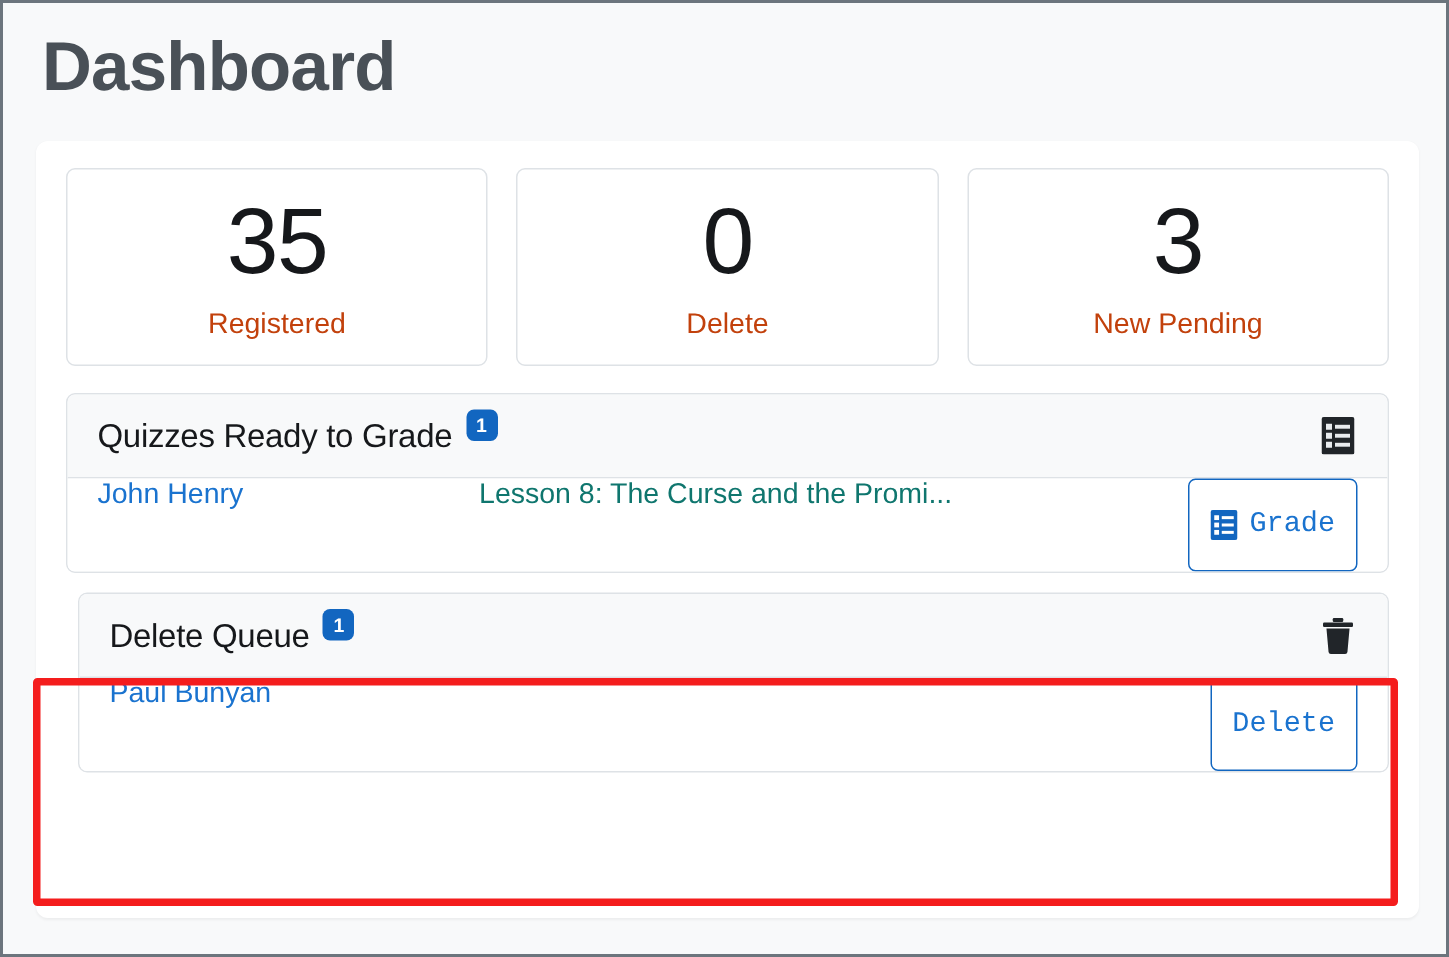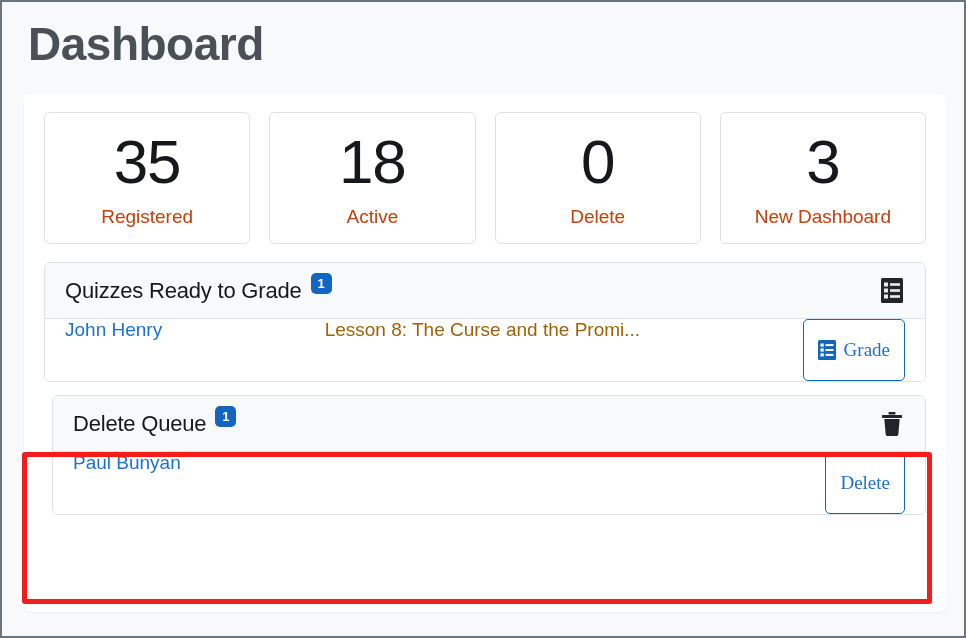--- a/index.html
+++ b/index.html
@@ -135,38 +135,38 @@
     font-size: 19px;
     color: #1a73cf;
     text-decoration: none;
     white-space: nowrap;
   }
 
   .row-mid {
     flex: 1;
     text-align: center;
     font-size: 19px;
-    color: #a16207;
+    color: #0f766e;
     white-space: nowrap;
     overflow: hidden;
     text-overflow: ellipsis;
     padding: 0 14px;
   }
   .row-spacer { flex: 1; }
 
   .btn-outline {
     display: inline-flex;
     align-items: center;
     gap: 8px;
     border: 1px solid #1266c0;
     color: #1a73cf;
     background: #fff;
     border-radius: 5px;
     font-size: 19px;
-    font-family: Liberation Serif, serif;
+    font-family: Liberation Mono, monospace;
     padding: 7px 14px;
     cursor: pointer;
     line-height: 1.15;
     white-space: nowrap;
   }
 
   .btn-icon {
     display: inline-flex;
     align-items: center;
     color: #1266c0;
@@ -192,33 +192,29 @@
 
 <div class="panel">
 
   <div class="stats-row">
 
     <div class="stat-card">
       <div class="stat-value">35</div>
       <div class="stat-label">Registered</div>
     </div>
 
-    <div class="stat-card">
-      <div class="stat-value">18</div>
-      <div class="stat-label">Active</div>
-    </div>
 
     <div class="stat-card">
       <div class="stat-value">0</div>
       <div class="stat-label">Delete</div>
     </div>
 
     <div class="stat-card">
       <div class="stat-value">3</div>
-      <div class="stat-label">New Dashboard</div>
+      <div class="stat-label">New Pending</div>
     </div>
 
   </div>
 
   <div class="list-card">
 
     <div class="card-header">
       <span class="card-header-title">Quizzes Ready to Grade</span>
       <span class="badge">1</span>
       <span class="header-spacer"></span>

